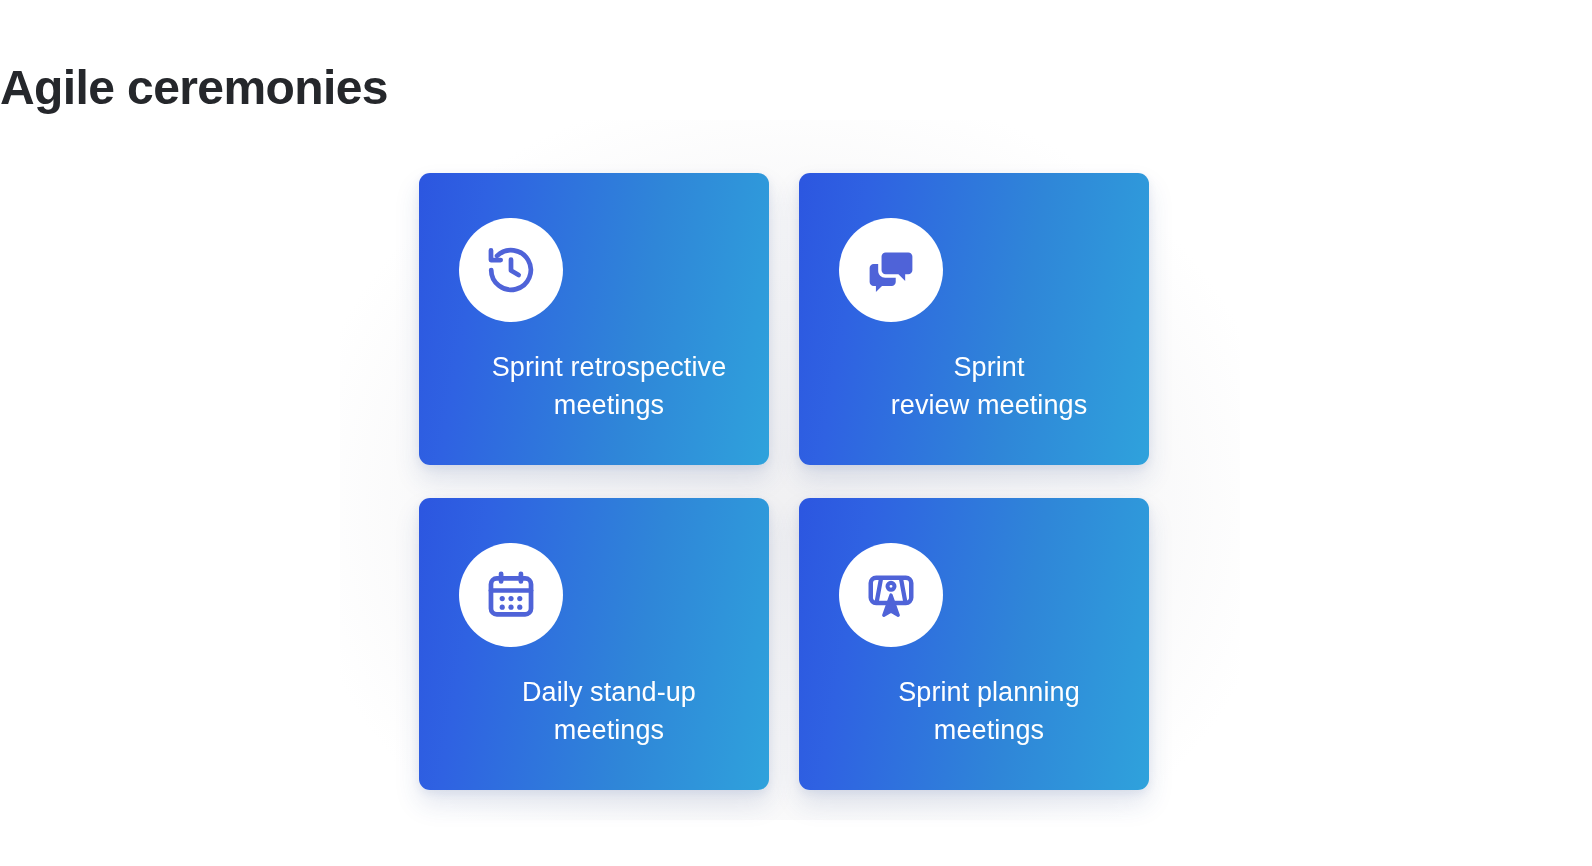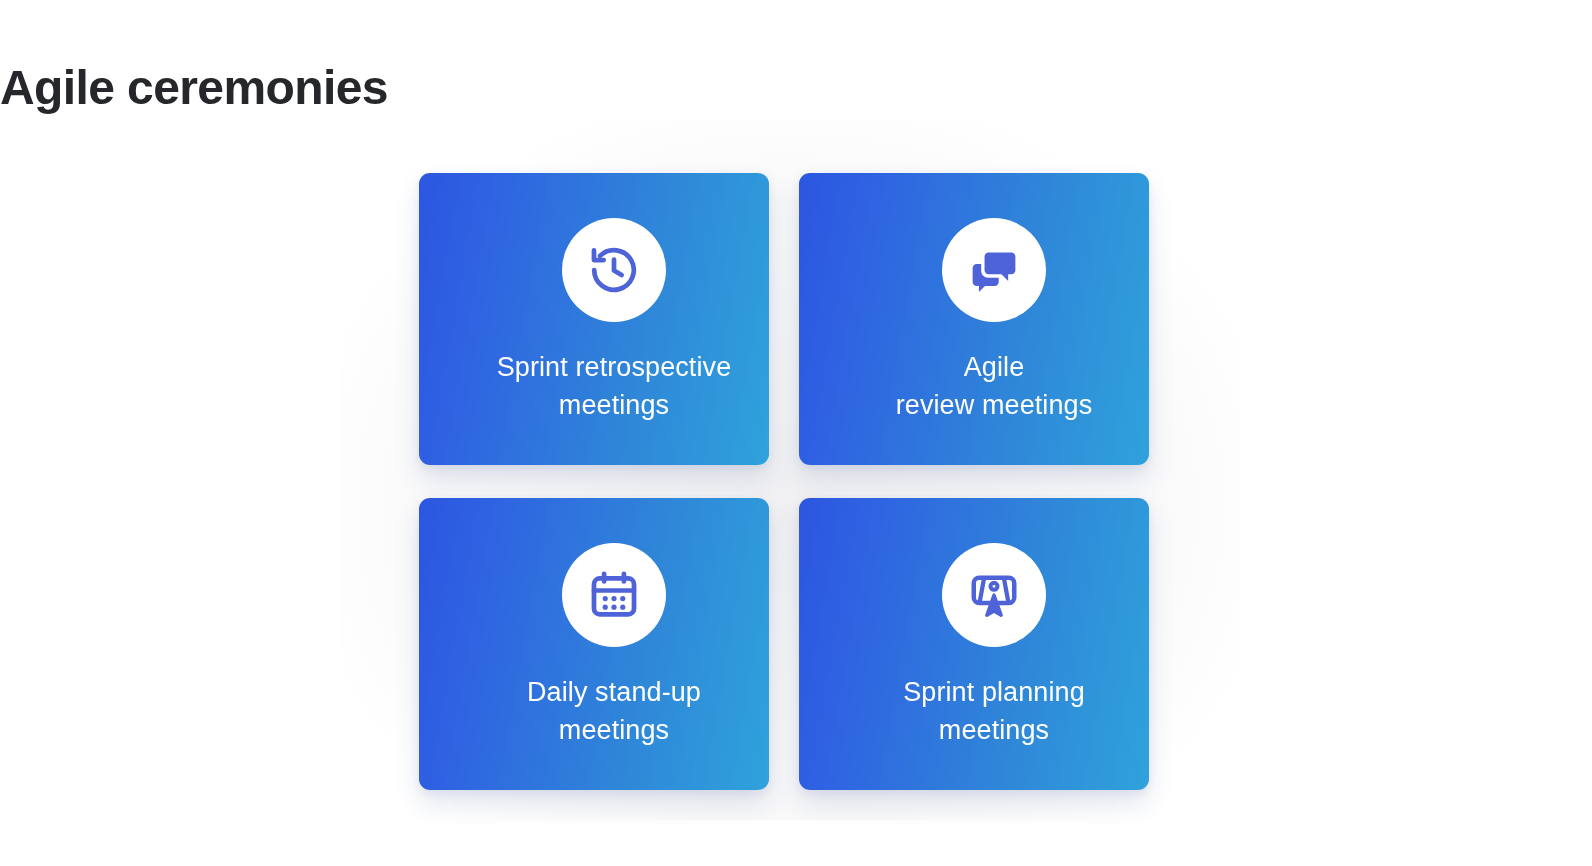--- a/index.html
+++ b/index.html
@@ -56,21 +56,20 @@
   }
 
   .card {
     position: relative;
     border-radius: 11px;
     background: linear-gradient(100deg, #2c56e0 0%, #2f62e2 18%, #2f86d8 62%, #2fa2dc 100%);
     box-shadow: 0 14px 26px rgba(40, 70, 140, 0.13),
                 0 3px 8px rgba(40, 70, 140, 0.08);
     display: flex;
     flex-direction: column;
-    align-items: center;
     overflow: hidden;
     padding-left: 40px;
   }
 
   .icon-circle {
     width: 104px;
     height: 104px;
     margin-top: 45px;
     border-radius: 50%;
     background: #ffffff;
@@ -121,21 +120,21 @@
 
     <div class="card">
       <div class="icon-circle">
         <span>
           <svg width="54" height="54" viewBox="0 0 24 24" fill="#4f63d8">
             <path d="M9.6 4.2h10.1c1.0 0 1.8.8 1.8 1.8v6.1c0 1.0-.8 1.8-1.8 1.8h-1.4v3.0l-3.0-3.0H9.6c-1.0 0-1.8-.8-1.8-1.8V6.0c0-1.0.8-1.8 1.8-1.8z"></path>
             <path d="M4.3 9.3h2.0v3.0c0 1.7 1.4 3.1 3.1 3.1h4.7v1.9c0 1.0-.8 1.8-1.8 1.8H8.0l-2.7 2.7v-2.7H4.3c-1.0 0-1.8-.8-1.8-1.8v-6.2c0-1.0.8-1.8 1.8-1.8z"></path>
           </svg>
         </span>
       </div>
-      <div class="card-label">Agile
+      <div class="card-label">Sprint
 review meetings</div>
     </div>
 
     <div class="card">
       <div class="icon-circle">
         <span>
           <svg width="54" height="54" viewBox="0 0 24 24" fill="none" stroke="#4f63d8">
             <rect x="3.1" y="4.6" width="17.8" height="16.0" rx="2.6" stroke-width="2.1"></rect>
             <path d="M3.1 10.0h17.8" stroke-width="2.1" stroke-linecap="round"></path>
             <path d="M7.6 2.6v3.4M16.4 2.6v3.4" stroke-width="2.1" stroke-linecap="round"></path>

